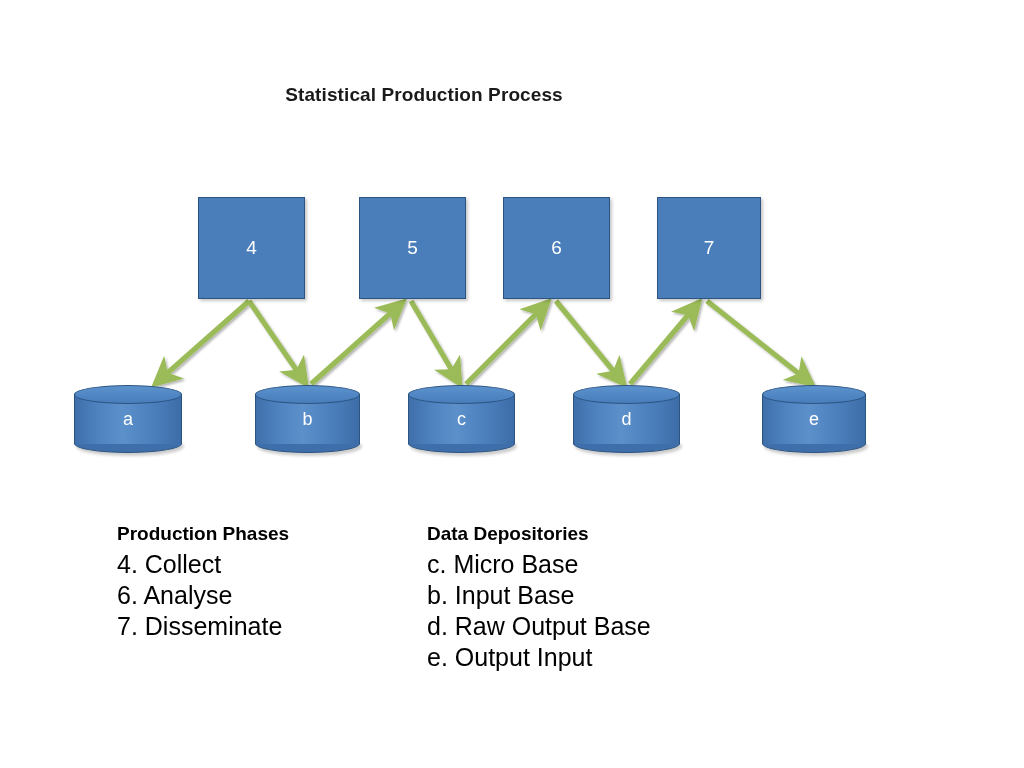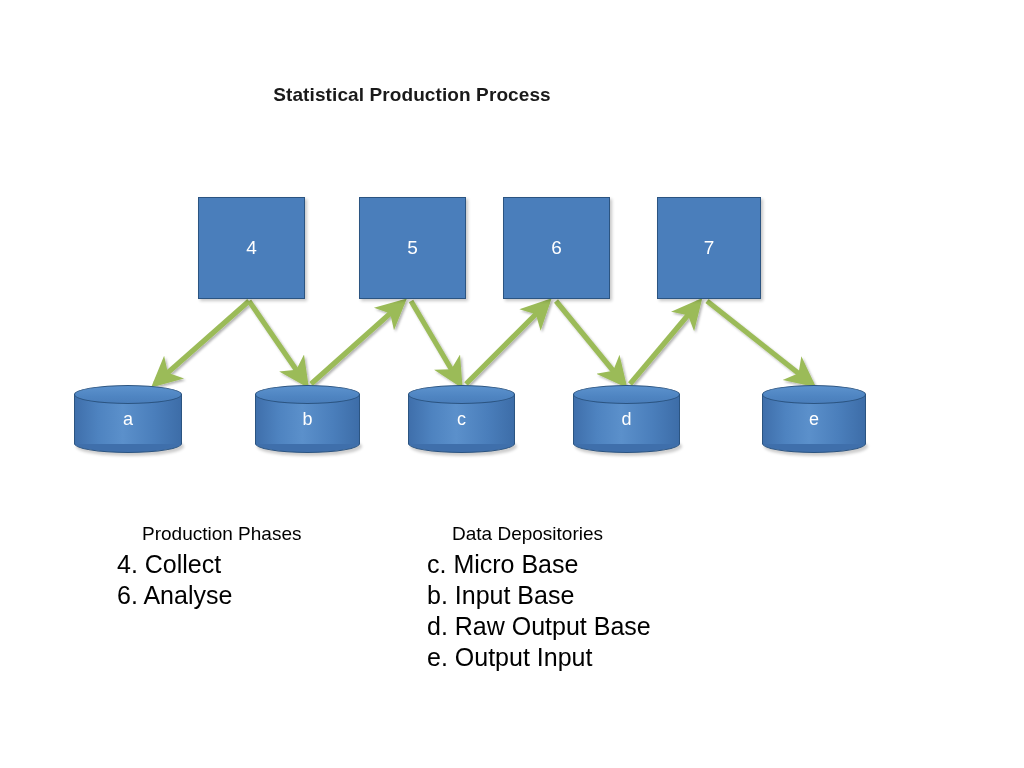--- a/index.html
+++ b/index.html
@@ -11,21 +11,21 @@
     width: 1024px;
     height: 768px;
     position: relative;
     overflow: hidden;
     font-family: "Liberation Sans", sans-serif;
     color: #000000;
   }
 
   #diagram-title {
     position: absolute;
-    left: 0;
+    left: 12px;
     top: 84px;
     width: 824px;
     text-align: center;
     font-size: 19px;
     font-weight: bold;
     letter-spacing: 0.1px;
     color: #1a1a1a;
   }
 
   #canvas {
@@ -108,24 +108,23 @@
   }
 
   
   .legend {
     position: absolute;
     font-family: "Liberation Sans", sans-serif;
     color: #000000;
   }
   .legend .legend-title {
     font-size: 19px;
-    font-weight: normal;
+    font-weight: bold;
     line-height: 31px;
     white-space: nowrap;
-    margin-left: 25px;
   }
   .legend .legend-item {
     font-size: 25px;
     line-height: 31px;
     white-space: nowrap;
   }
 
   #legend-phases { left: 117px; top: 518px; }
   #legend-depositories { left: 427px; top: 518px; }
 </style>
@@ -217,20 +216,21 @@
       <div class="cyl-body"></div>
       <div class="cyl-top"></div>
       <span class="cyl-label">e</span>
     </div>
   </div>
 
 <div class="legend" id="legend-phases">
   <div class="legend-title">Production Phases</div>
   <div class="legend-item">4. Collect</div>
   <div class="legend-item">6. Analyse</div>
+  <div class="legend-item">7. Disseminate</div>
 </div>
 
 <div class="legend" id="legend-depositories">
   <div class="legend-title">Data Depositories</div>
   <div class="legend-item">c. Micro Base</div>
   <div class="legend-item">b. Input Base</div>
   <div class="legend-item">d. Raw Output Base</div>
   <div class="legend-item">e. Output Input</div>
 </div>
 

